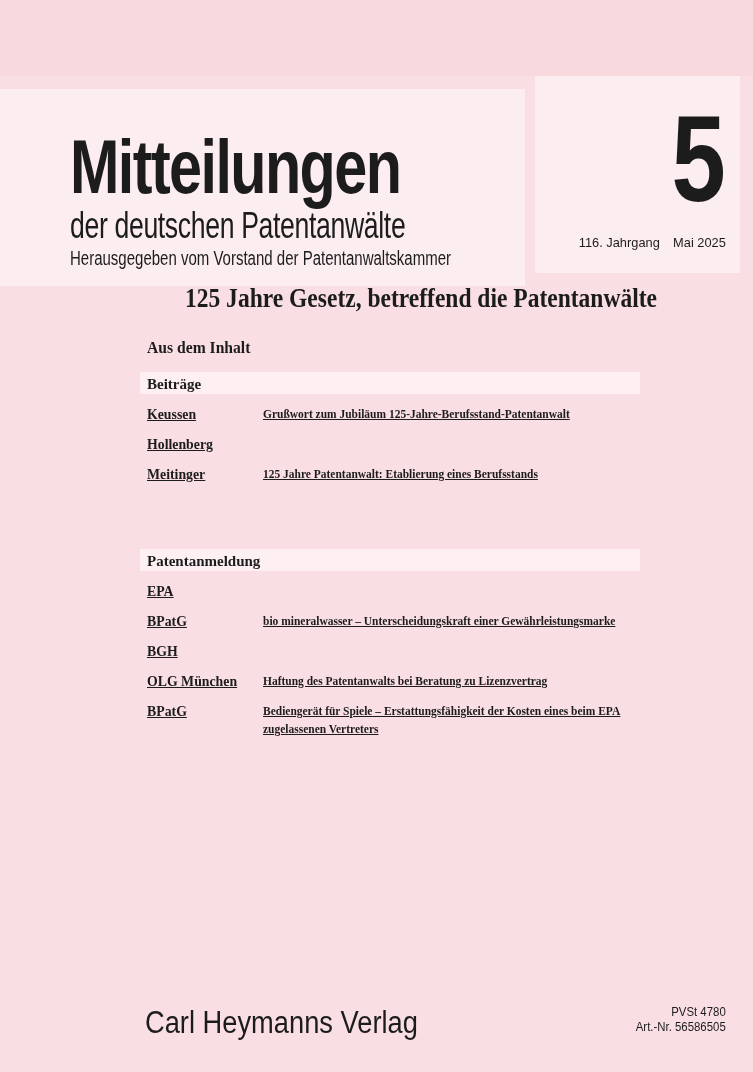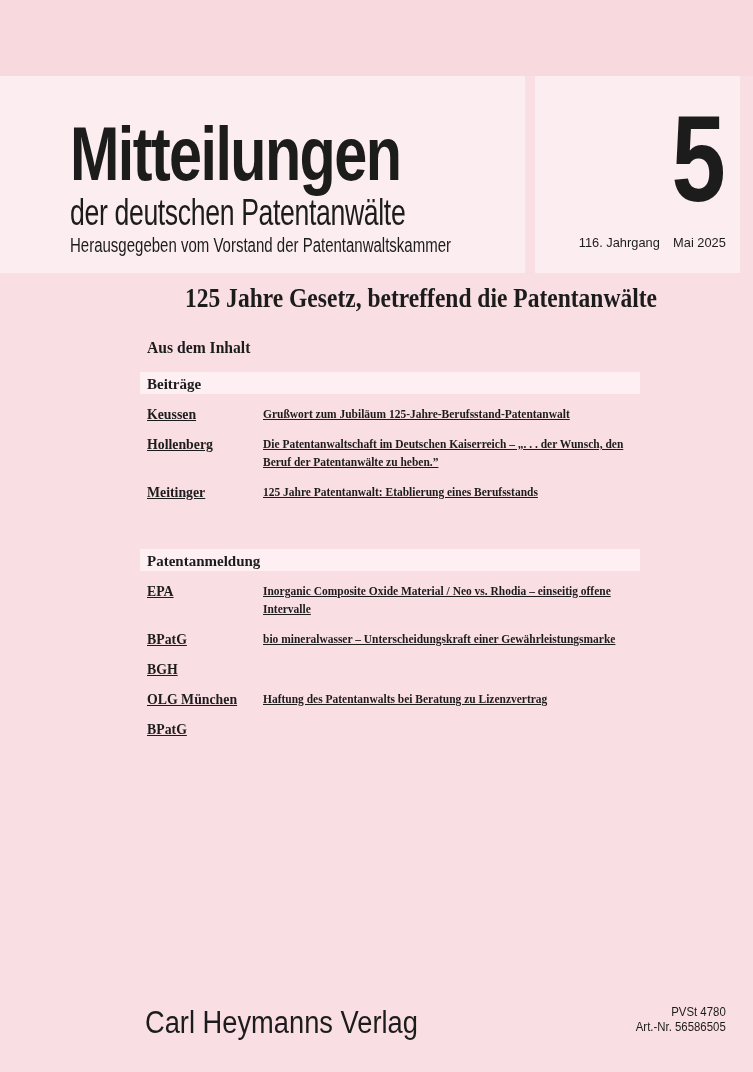--- a/index.html
+++ b/index.html
@@ -18,21 +18,21 @@
     overflow:hidden;
     color:var(--ink);
     font-family:"Liberation Sans",sans-serif;
   }
   .top-strip{
     position:absolute;left:0;top:0;width:753px;height:76px;
     background:var(--topstrip);
   }
   
   .panel{position:absolute;top:76px;height:197px;background:var(--panel);}
-  .panel-left{left:0;width:525px;}
+  .panel-left{left:0;width:525px;margin-top:13px;}
   .panel-right{left:535px;width:205px;}
   .m-title{
     margin:40px 0 0 70px;
     font:700 76px/1 "Liberation Sans",sans-serif;
     letter-spacing:-2px;
     transform:scaleX(0.78);transform-origin:0 0;
     white-space:nowrap;
   }
   .m-sub{
     margin:2px 0 0 70px;
@@ -156,62 +156,58 @@
 
   <div class="rows rows-1">
     <div class="row">
       <div class="row-source">Keussen</div>
       <div>
         <div class="t-line">Grußwort zum Jubiläum 125-Jahre-Berufsstand-Patentanwalt</div>
       </div>
     </div>
     <div class="row">
       <div class="row-source">Hollenberg</div>
-      <div>
-        <div class="t-line">Die Patentanwaltschaft im Deutschen Kaiserreich – „. . . der Wunsch, den</div>
-        <div class="t-line">Beruf der Patentanwälte zu heben.”</div>
-      </div>
     </div>
     <div class="row">
       <div class="row-source">Meitinger</div>
       <div>
         <div class="t-line">125 Jahre Patentanwalt: Etablierung eines Berufsstands</div>
       </div>
     </div>
   </div>
 
   <div class="section-band band-2">
     <span class="band-title">Patentanmeldung</span>
   </div>
 
   <div class="rows rows-2">
     <div class="row">
       <div class="row-source">EPA</div>
-      <div>
-        <div class="t-line">Inorganic Composite Oxide Material / Neo vs. Rhodia – einseitig offene</div>
-        <div class="t-line">Intervalle</div>
-      </div>
     </div>
     <div class="row">
       <div class="row-source">BPatG</div>
       <div>
         <div class="t-line">bio mineralwasser – Unterscheidungskraft einer Gewährleistungsmarke</div>
       </div>
     </div>
     <div class="row">
       <div class="row-source">BGH</div>
     </div>
     <div class="row">
       <div class="row-source">OLG München</div>
       <div>
         <div class="t-line">Haftung des Patentanwalts bei Beratung zu Lizenzvertrag</div>
       </div>
     </div>
     <div class="row">
       <div class="row-source">BPatG</div>
+      <div>
+        <div class="t-line">Bediengerät für Spiele – Erstattungsfähigkeit der Kosten eines beim EPA</div>
+        <div class="t-line">zugelassenen Vertreters</div>
+      </div>
     </div>
   </div>
 
   <div class="footer-publisher">Carl Heymanns Verlag</div>
   <div class="footer-codes">
     <div>PVSt 4780</div>
     <div>Art.-Nr. 56586505</div>
   </div>
 
 </div>

